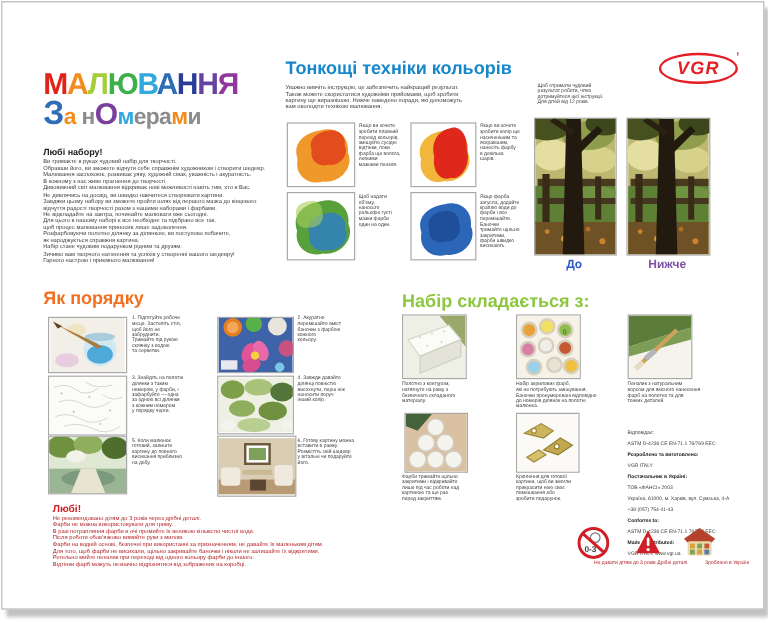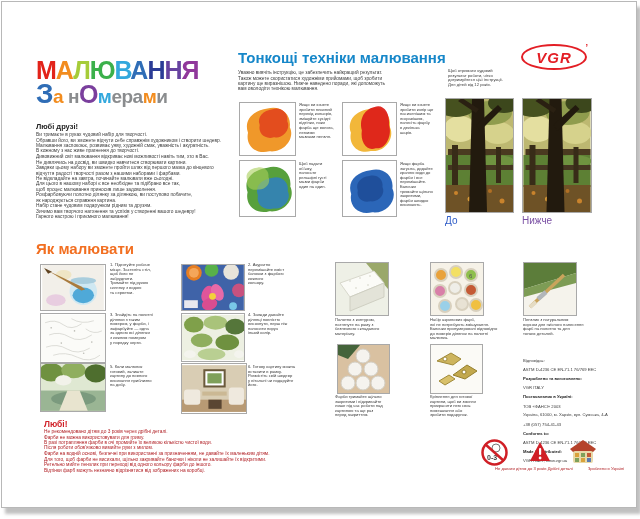--- a/index.html
+++ b/index.html
@@ -15,21 +15,21 @@
   .t4{font-size:8px;line-height:1.1;transform:scale(0.52);transform-origin:0 0;width:192%;
       color:#3c3c3c;white-space:pre-line;}
   .red{color:#b01e23;}
   .h-main{font-weight:bold;font-size:15px;letter-spacing:0;}
   .title-l1 span{font-weight:bold;font-size:25px;letter-spacing:-1px;}
   .title-l2 span{font-weight:bold;font-size:19px;letter-spacing:-0.5px;}
   .title-l2 .bigc{font-size:28px;}
   .vgr-oval{border:2.5px solid #e31e25;border-radius:50%;width:62px;height:22px;
             display:flex;align-items:center;justify-content:center;}
   .vgr-txt{color:#e31e25;font-weight:bold;font-style:italic;font-size:15px;letter-spacing:1px;}
-  .imglbl{font-weight:normal;font-size:10px;}
+  .imglbl{font-weight:bold;font-size:10px;text-align:center;}
   .contact-line{margin:0;}
   .contact-line.b{font-weight:bold;color:#1a1a1a;}
   svg{display:block;}
 </style>
 </head>
 <body>
 
 <svg width="0" height="0" style="position:absolute" aria-hidden="true">
 <defs>
   <path id="blobP" d="M28 4 C42 0 54 10 52 24 C58 36 46 52 30 50 C16 54 4 44 7 30 C2 16 13 6 28 4 Z"></path>
@@ -62,41 +62,41 @@
 <div id="canvas">
 <div class="page">
 
   <div class="abs title-l1" style="left:34px;top:54px;">
     <span style="color: rgb(226, 35, 26);">М</span><span style="color: rgb(242, 140, 30);">А</span><span style="color: rgb(166, 204, 57);">Л</span><span style="color: rgb(59, 176, 75);">Ю</span><span style="color: rgb(51, 168, 221);">В</span><span style="color: rgb(47, 109, 182);">А</span><span style="color: rgb(43, 60, 150);">Н</span><span style="color: rgb(103, 67, 160);">Н</span><span style="color: rgb(144, 56, 155);">Я</span>
   </div>
   <div class="abs title-l2" style="left:34px;top:76px;">
     <span class="bigc" style="color: rgb(47, 109, 182);">З</span><span style="color: rgb(242, 140, 30);">а</span><span style="color: rgb(138, 140, 142);"> н</span><span class="bigc" style="font-size: 25px; color: rgb(122, 63, 157);">О</span><span style="color: rgb(51, 168, 221);">м</span><span style="color: rgb(138, 140, 142);">е</span><span style="color: rgb(138, 140, 142);">р</span><span style="color: rgb(138, 140, 142);">а</span><span style="color: rgb(242, 140, 30);">м</span><span style="color: rgb(138, 140, 142);">и</span>
   </div>
 
-  <div class="abs" style="left:34px;top:120px;font-size:7.5px;font-weight:bold;color:#222;">Любі друзі!</div>
+  <div class="abs" style="left:34px;top:120px;font-size:7.5px;font-weight:bold;color:#222;">Любі набору!</div>
   <div class="abs" style="left:34px;top:130px;width:206px;">
     <div class="t5">Ви тримаєте в руках чудовий набір для творчості.
 Обравши його, ви зможете відчути себе справжнім художником і створити шедевр.
 Малювання заспокоює, розвиває уяву, художній смак, уважність і акуратність.
 В кожному з нас живе прагнення до творчості.
 Дивовижний світ малювання відкриває нові можливості навіть тим, хто в Вас.
 Не дивлячись на досвід, ви швидко навчитеся створювати картини.
 Завдяки цьому набору ви зможете пройти шлях від першого мазка до кінцевого
 відчуття радості творчості разом з нашими наборами і фарбами.
 Не відкладайте на завтра, починайте малювати вже сьогодні.
 Для цього в нашому наборі є все необхідне та підібрано все так,
 щоб процес малювання приносив лише задоволення.
 Розфарбовуючи полотно ділянку за ділянкою, ви поступово побачите,
 як народжується справжня картина.
 Набір стане чудовим подарунком рідним та друзям.
 Зичимо вам творчого натхнення та успіхів у створенні вашого шедевру!
 Гарного настрою і приємного малювання!</div>
   </div>
 
-  <div class="abs h-main" style="left:236px;top:47px;color:#1687c9;">Тонкощі техніки малювання</div>
+  <div class="abs h-main" style="left:236px;top:47px;color:#1687c9;">Тонкощі техніки кольорів</div>
   <div class="abs" style="left:236px;top:68px;width:206px;">
     <div class="t5">Уважно вивчіть інструкцію, це забезпечить найкращий результат.
 Також можете скористатися художніми прийомами, щоб зробити
 картину ще виразнішою. Нижче наведено поради, які допоможуть
 вам оволодіти технікою малювання.</div>
   </div>
 
   <svg class="abs photo" style="left:237px;top:100px;" width="55" height="52" viewBox="0 0 58 56">
     <use href="#blobP" transform="translate(1,2)" style="fill: rgb(240, 152, 42);"></use>
     <use href="#blobP" transform="translate(16,4) scale(0.66)" opacity="0.92" style="fill: rgb(226, 71, 29);"></use>
@@ -150,40 +150,40 @@
 краплю води до
 фарби і все
 перемішайте.
 Баночки
 тримайте щільно
 закритими,
 фарби швидко
 висихають.</div>
   </div>
 
-  <div class="abs vgr-oval" style="left:519px;top:42px;text-align:right;">
+  <div class="abs vgr-oval" style="left:547px;top:42px;text-align:right;">
     <span class="vgr-txt">VGR</span>
     <span style="color:#e31e25;font-weight:bold;font-size:9px;position:absolute;right:-3px;top:-4px;">’</span>
   </div>
   <div class="abs" style="left:446px;top:67px;width:70px;">
     <div class="t4">Щоб отримати чудовий
 результат роботи, чітко
 дотримуйтеся цієї інструкції.
 Для дітей від 12 років.</div>
   </div>
   <svg class="abs photo" style="left:443px;top:96px;" width="67" height="113" viewBox="0 0 67 113">
         <use href="#treeScene"></use>
       </svg>
   <svg class="abs photo" style="left:520px;top:96px;" width="68" height="113" viewBox="0 0 67 113">
         <use href="#treeScene"></use>
       </svg>
   <div class="abs imglbl" style="left:443px;top:213px;width:67px;color:#2d5bc7;">До</div>
   <div class="abs imglbl" style="left:520px;top:213px;width:68px;color:#7c52a5;">Нижче</div>
 
-  <div class="abs h-main" style="left:34px;top:238px;color:#f26f21;">Як малювати</div>
+  <div class="abs h-main" style="left:34px;top:238px;color:#f26f21;">Як порядку</div>
 
   <svg class="abs photo" style="left:38px;top:262px;" width="64" height="45" viewBox="0 0 63 46">
     <rect width="63" height="46" fill="#f2efe9"></rect>
     <ellipse cx="14" cy="36" rx="10" ry="6" fill="#e8cde0"></ellipse>
     <ellipse cx="22" cy="10" rx="8" ry="5" fill="#efe5c5"></ellipse>
     <ellipse cx="42" cy="27" rx="14" ry="14" fill="#cfe8f2"></ellipse>
     <ellipse cx="42" cy="31" rx="11" ry="8" fill="#4fa9d8"></ellipse>
     <ellipse cx="42" cy="16" rx="13" ry="3.5" fill="#a9cddd"></ellipse>
     <path d="M6 6 L40 22 L44 25 L40 26 Z" fill="#a97b3e"></path>
     <path d="M2 3 L10 7 L6 9 Z" fill="#5f421f"></path>
@@ -308,20 +308,21 @@
     <div class="t5 red">Не рекомендовано дітям до 3 років через дрібні деталі.
 Фарби не можна використовувати для гриму.
 В разі потрапляння фарби в очі промийте їх великою кількістю чистої води.
 Після роботи обов'язково вимийте руки з милом.
 Фарби на водній основі, безпечні при використанні за призначенням, не давайте їх маленьким дітям.
 Для того, щоб фарби не висихали, щільно закривайте баночки і ніколи не залишайте їх відкритими.
 Ретельно мийте пензлик при переході від одного кольору фарби до іншого.
 Відтінки фарб можуть незначно відрізнятися від зображених на коробці.</div>
   </div>
 
+  <div class="abs h-main" style="left:333px;top:241px;color:#8dc63f;">Набір складається з:</div>
 
   <svg class="abs photo" style="left:333px;top:260px;" width="52" height="52" viewBox="0 0 52 52">
     <rect width="52" height="52" fill="#eef0e6"></rect>
     <path d="M30 0 L52 0 L52 26 Z" fill="#9aa86a"></path>
     <path d="M4 20 L38 8 L48 20 L14 34 Z" fill="#fbfbf7" stroke="#d8d8cc" stroke-width="1"></path>
     <path d="M14 34 L48 20 L48 34 L14 48 Z" fill="#e3e3d8" stroke="#cfcfc2" stroke-width="1"></path>
     <g fill="#cfcfc4">
           <circle cx="14" cy="18" r="0.8"></circle>
           <circle cx="24" cy="15" r="0.8"></circle>
       <circle cx="34" cy="13" r="0.8"></circle>

